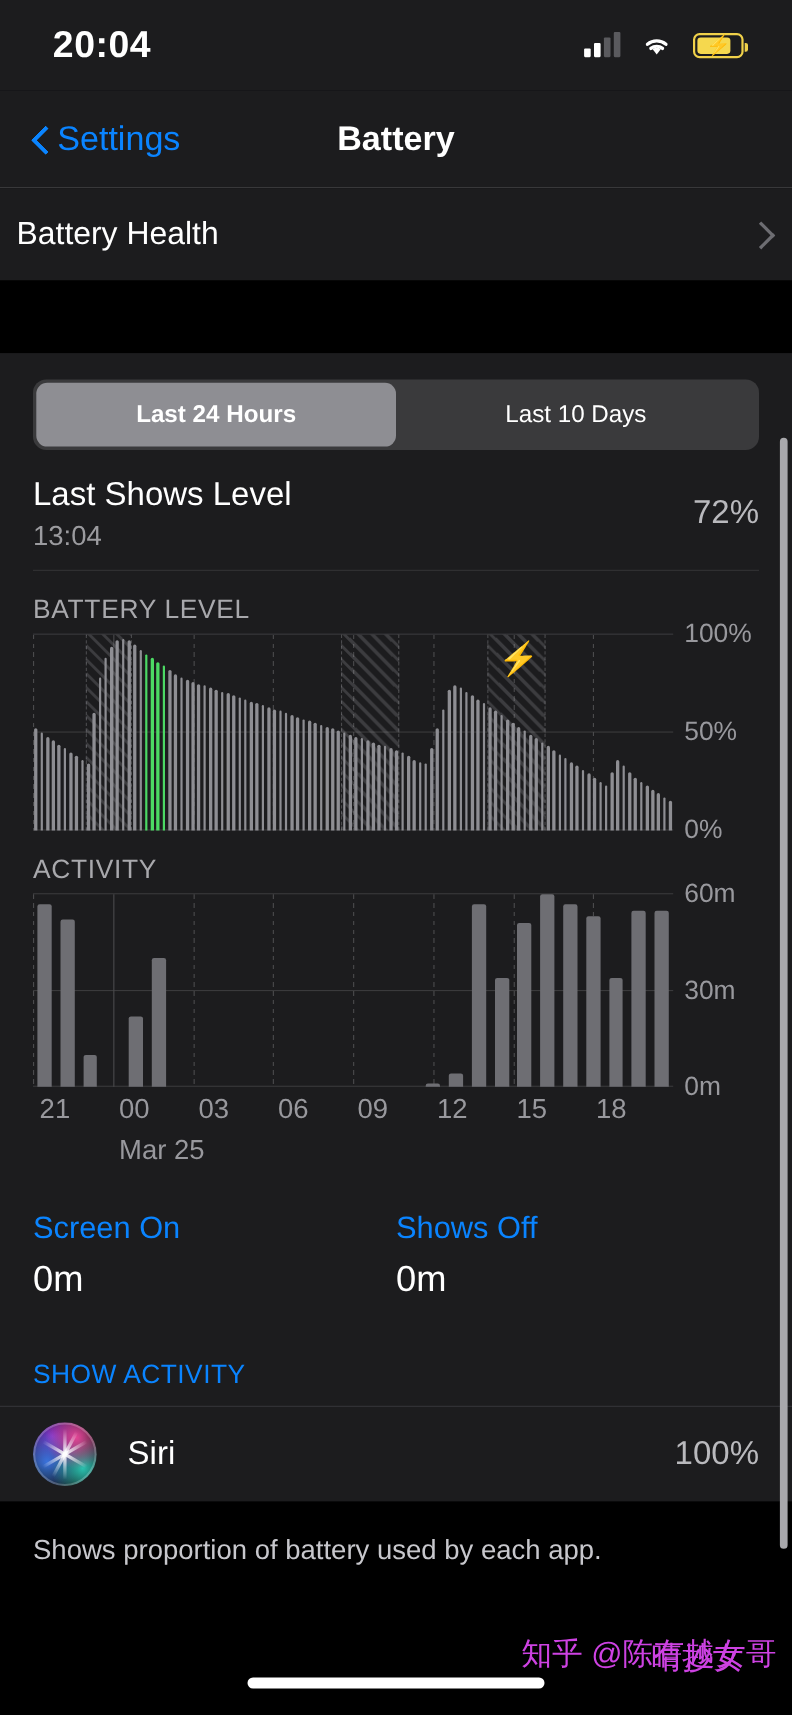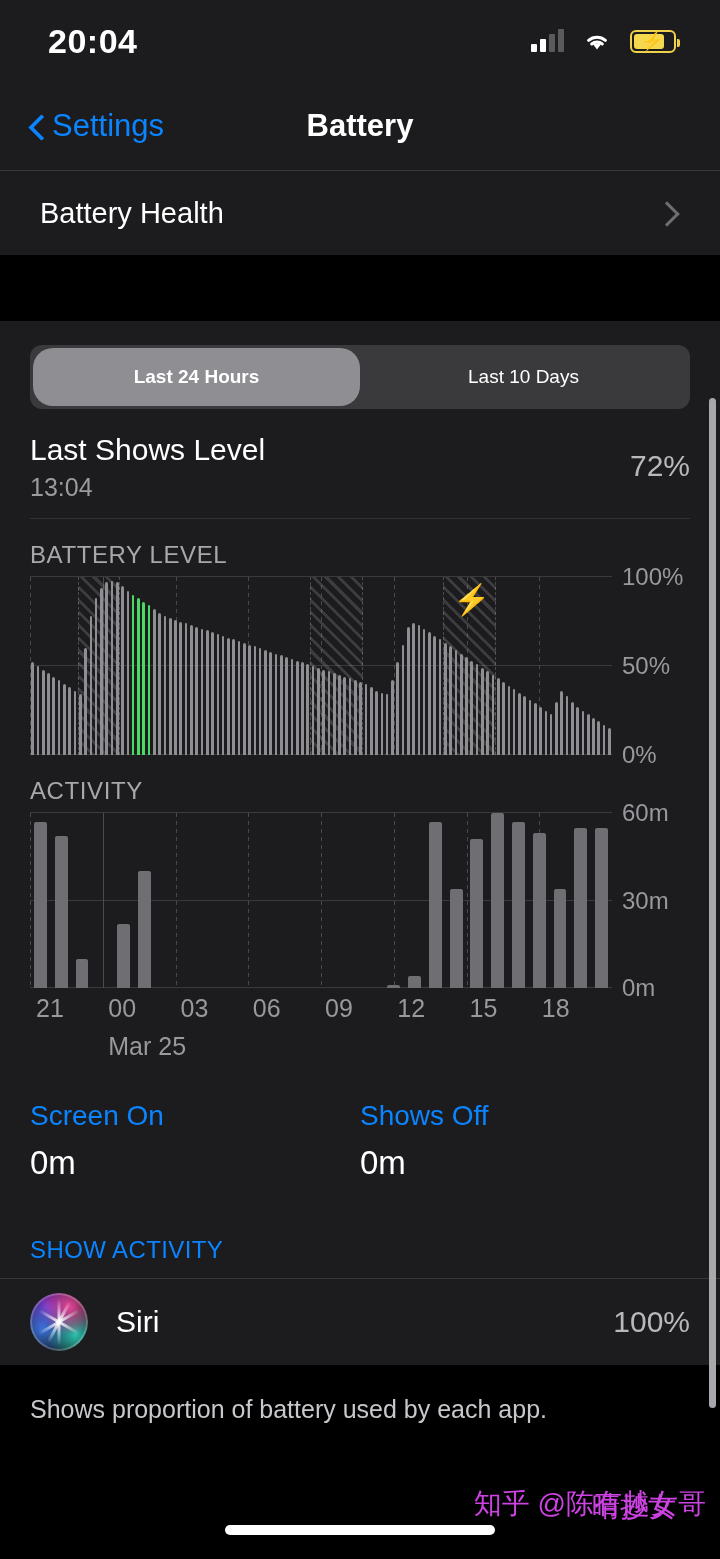--- a/index.html
+++ b/index.html
@@ -57,21 +57,21 @@
   .nav-title {
     position:absolute; left:0; right:0; text-align:center;
     font-size:31px; font-weight:700; color:#fff; pointer-events:none;
   }
 
   
   .bh-sep { height:1px; background:#38383a; }
   .row-health {
     background:#1c1c1e; height:84px;
     display:flex; align-items:center; justify-content:space-between;
-    padding:0 40px; cursor:pointer;
+    padding:0 15px; cursor:pointer;
   }
   .row-health .label { font-size:29px; color:#fff; }
   .disc { width:16px; height:16px; position:relative; margin-right:6px; }
   .disc::before {
     content:''; position:absolute; left:0; top:0;
     width:15px; height:15px; border-right:3px solid #6d6d72; border-top:3px solid #6d6d72;
     transform:rotate(45deg);
   }
 
   .gap-black { background:#000; height:66px; }
@@ -80,21 +80,21 @@
   .card { background:#1c1c1e; padding:0 0 0 0; }
 
   
   .seg-wrap { padding:24px 30px 0 30px; }
   .segmented {
     background:#3a3a3c; border-radius:12px; height:64px;
     display:flex; padding:3px; position:relative;
   }
   .seg {
     flex:1; display:flex; align-items:center; justify-content:center;
-    font-size:19px; color:#fff; border-radius:20px; cursor:pointer;
+    font-size:22px; color:#fff; border-radius:10px; cursor:pointer;
   }
   .seg.active { background:#8e8e93; font-weight:600; }
 
   
   .charge {
     padding:24px 30px 16px 30px;
     display:flex; justify-content:space-between; align-items:flex-start;
   }
   .charge .t1 { font-size:30px; color:#fff; }
   .charge .t2 { font-size:25px; color:#9b9b9f; margin-top:6px; }

